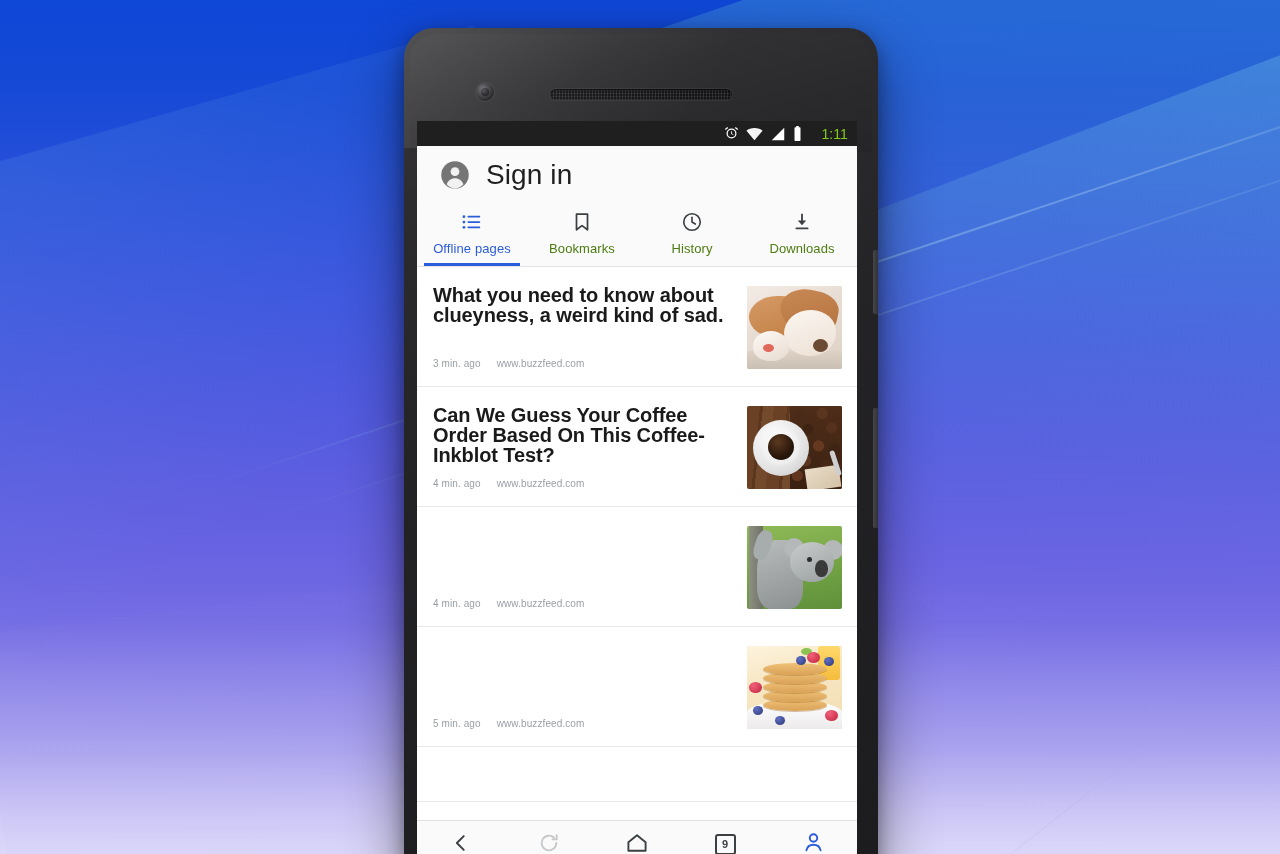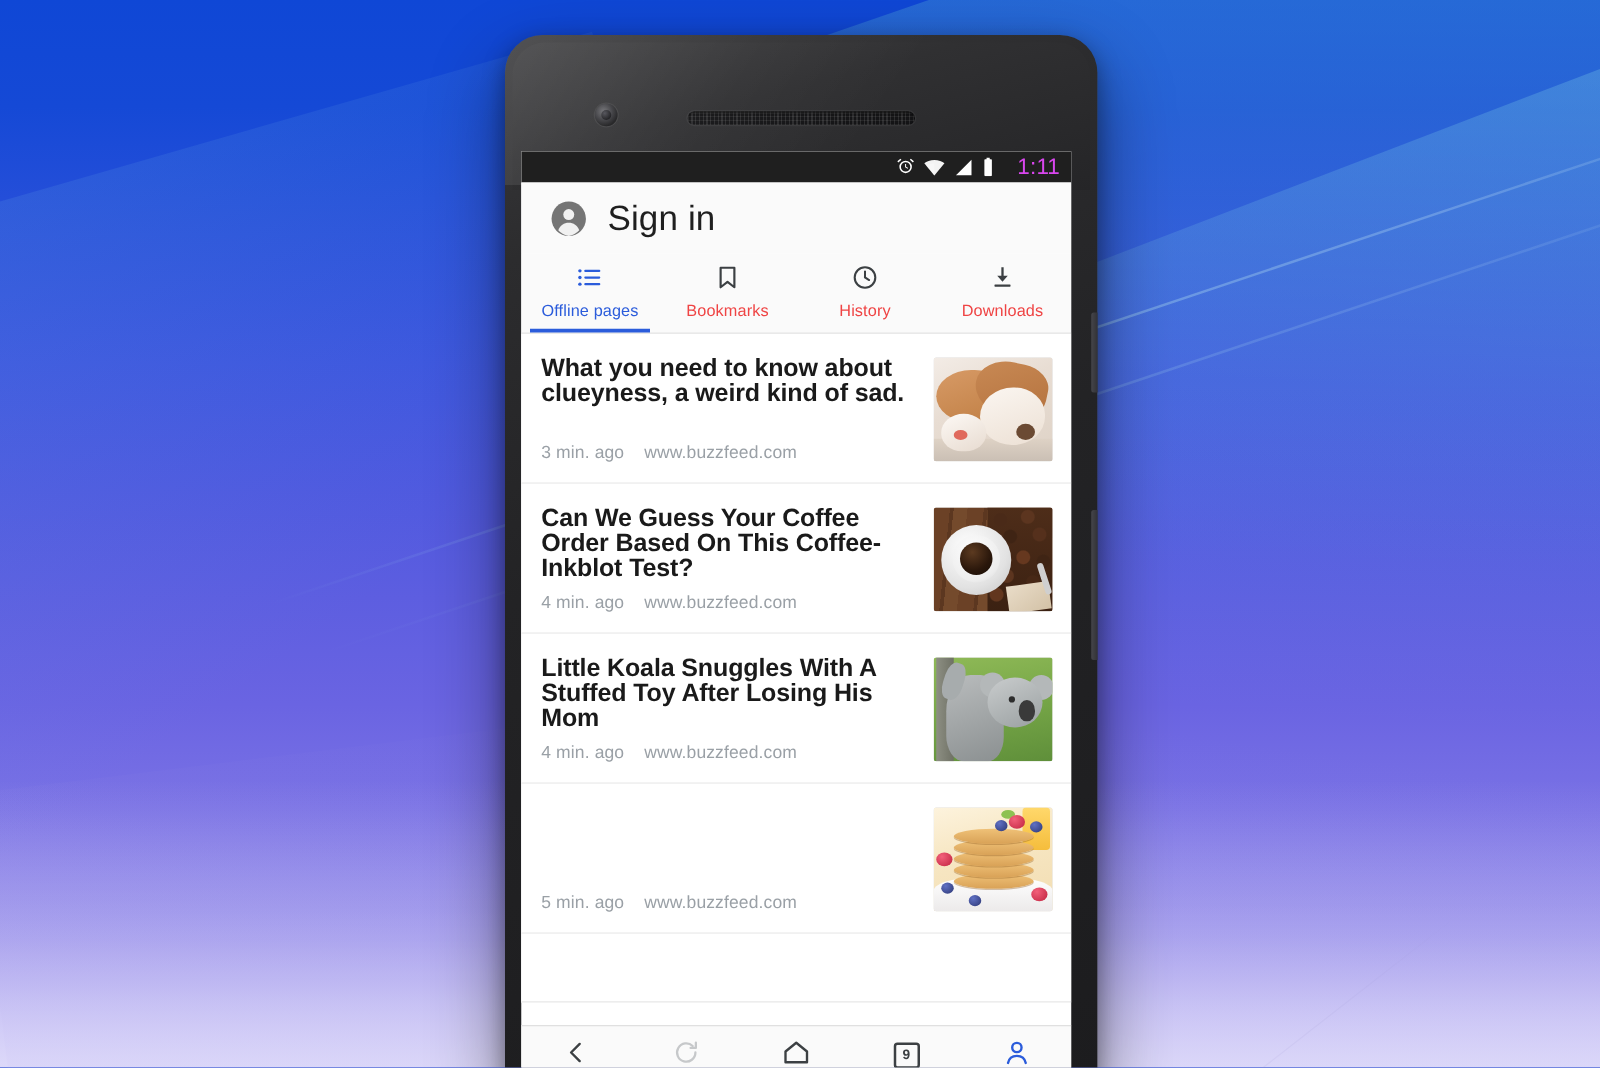--- a/index.html
+++ b/index.html
@@ -108,58 +108,58 @@
     position:absolute;left:13px;top:93px;width:440px;height:747px;
     background:#ffffff;overflow:hidden;
   }
 
   
   .statusbar{
     height:25px;background:#1f1f1f;display:flex;align-items:center;
     justify-content:flex-end;padding-right:9px;gap:7px;
   }
   .sb-icon{display:flex;align-items:center;}
-  .sb-time{color:#d946ef;font-size:18px;font-weight:400;letter-spacing:.1px;margin-left:12px;}
+  .sb-time{color:#84cc16;font-size:14px;font-weight:400;letter-spacing:.1px;margin-left:12px;}
 
   
   .signin-bar{
     height:57px;background:#fafafa;display:flex;align-items:center;padding-left:23px;gap:16px;
   }
   .avatar-circle{width:30px;height:30px;flex:0 0 30px;}
   .signin-label{font-size:28px;color:#1f1f1f;font-weight:400;letter-spacing:.1px;}
 
   
   .tabbar{
     height:63px;background:#fafafa;display:flex;align-items:flex-start;
     border-bottom:1px solid #e3e3e3;position:relative;
   }
   .tab{
     flex:1;display:flex;flex-direction:column;align-items:center;justify-content:flex-start;
     padding-top:7px;gap:7px;cursor:pointer;position:relative;height:100%;box-sizing:border-box;
   }
   .tab-icon{height:24px;display:flex;align-items:center;justify-content:center;}
-  .tab-label{font-size:13px;color:#ef4444;letter-spacing:.1px;}
+  .tab-label{font-size:13px;color:#4d7c0f;letter-spacing:.1px;}
   .tab.active .tab-label{color:#2b5cdb;}
   .tab.active:after{
     content:"";position:absolute;bottom:0;left:7px;right:7px;height:3px;background:#2b5cdb;
   }
 
   
   .list{background:#fff;}
   .list-item{
     display:flex;align-items:flex-start;justify-content:space-between;
     padding:18px 15px 15px 15px;border-bottom:1px solid #e8e8e8;
     box-sizing:border-box;height:120px;cursor:pointer;background:#fff;
   }
   .li-text{flex:1;padding-right:14px;padding-left:1px;display:flex;flex-direction:column;height:100%;}
   .li-title{
     font-size:20px;font-weight:bold;color:#1a1a1a;line-height:20px;letter-spacing:-.1px;
   }
   .li-meta{margin-top:auto;display:flex;align-items:center;gap:16px;padding-bottom:2px;}
-  .li-time,.li-domain{font-size:14px;color:#9aa0a6;letter-spacing:.1px;}
+  .li-time,.li-domain{font-size:10px;color:#9aa0a6;letter-spacing:.1px;}
   .li-thumb{
     width:95px;height:83px;flex:0 0 95px;border-radius:2px;overflow:hidden;
     position:relative;background:#ddd;margin-top:1px;
   }
   .list-item.empty{height:55px;border-bottom:1px solid #e8e8e8;}
 
   
   .th{position:absolute;inset:0;}
   
   .th-puppy{background:linear-gradient(155deg,#f3ece6 0%,#e8ddd3 40%,#ded2c6 100%);}
@@ -379,21 +379,20 @@
               <div class="spoon"></div>
             <div class="saucer"></div>
               <div class="cup"></div>
               <div class="brew"></div>
           </div>
         </div>
       </div>
 
       <div class="list-item">
         <div class="li-text">
-          <div class="li-title">Little Koala Snuggles With A Stuffed Toy After Losing His Mom</div>
           <div class="li-meta">
             <span class="li-time">4 min. ago</span>
             <span class="li-domain">www.buzzfeed.com</span>
           </div>
         </div>
         <div class="li-thumb">
           <div class="th th-koala">
             <div class="trunk"></div>
               <div class="body"></div>
               <div class="arm"></div>

